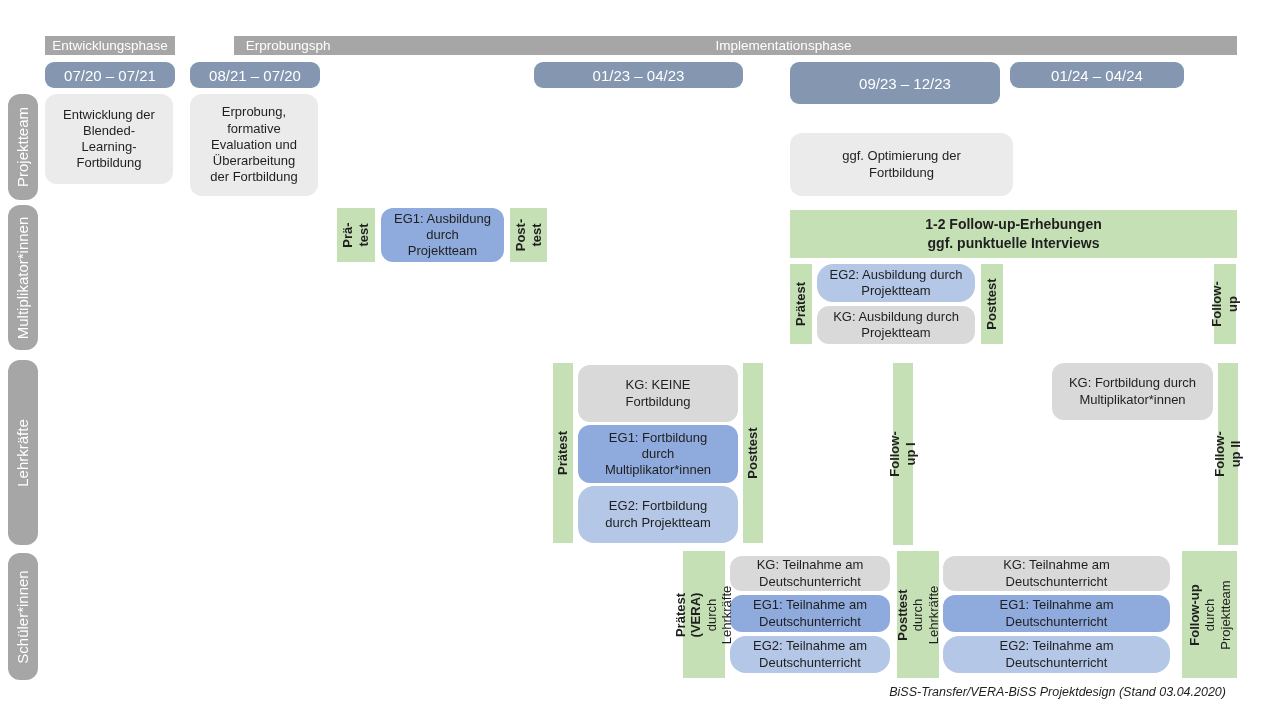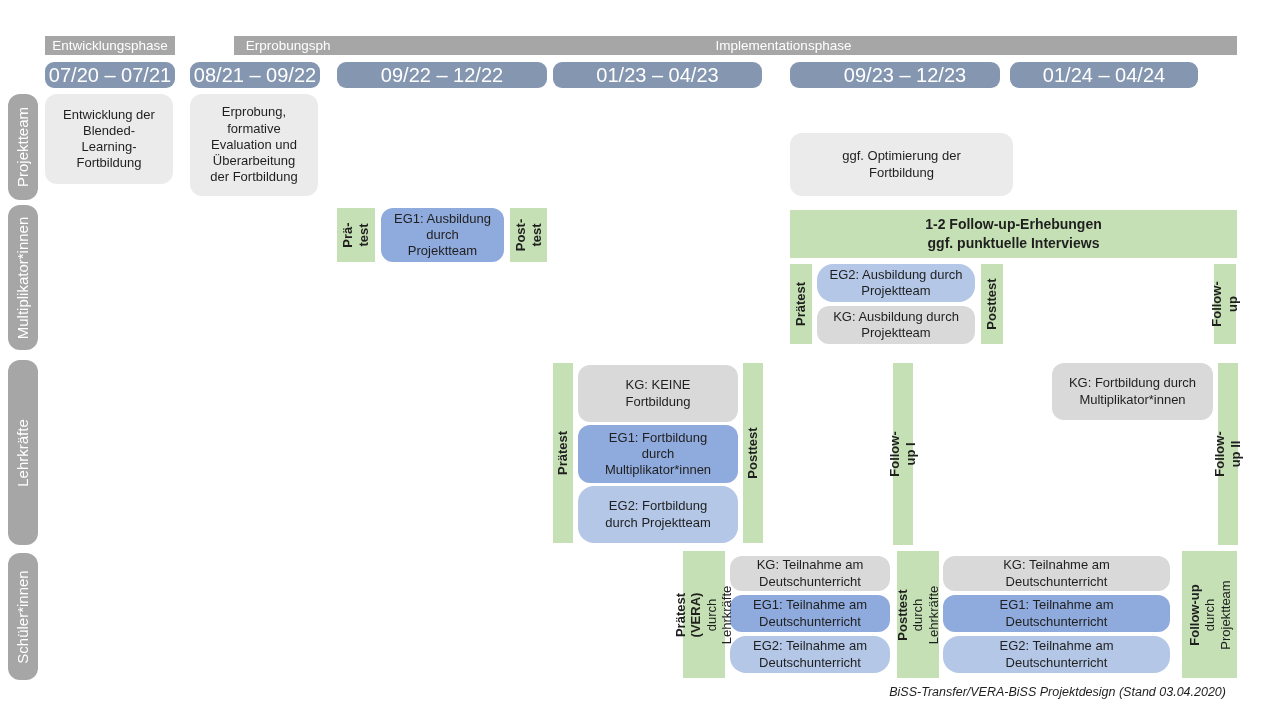--- a/index.html
+++ b/index.html
@@ -7,21 +7,21 @@
     position:relative; width:1280px; height:720px; background:#fff;
     font-family:"Liberation Sans", sans-serif; overflow:hidden; color:#1f1f1f;
   }
   .abs { position:absolute; box-sizing:border-box; }
 
   .hdr {
     background:var(--bar_gray); color:#fff; font-size:13.5px;
     display:flex; align-items:center; justify-content:center; text-align:center;
   }
   .date {
-    background:var(--date_blue); color:#fff; font-size:20px; border-radius:9px;
+    background:var(--date_blue); color:#fff; font-size:15px; border-radius:9px;
     display:flex; align-items:center; justify-content:center; z-index:2;
   }
   .band { background:var(--band_blue); border-radius:10px; z-index:1; }
   .band-label {
     position:absolute; bottom:6px; left:0; right:0; text-align:center;
     color:#fff; font-weight:bold; font-size:14px;
   }
   .box {
     border-radius:12px; font-size:13px; line-height:1.25; padding:2px 4px;
     display:flex; align-items:center; justify-content:center; text-align:center;
@@ -54,27 +54,26 @@
 </head>
 <body>
 
 <div class="slide">
 
   <div class="abs hdr" style="left:45px;top:36px;width:130px;height:19px;">Entwicklungsphase</div>
   <div class="abs hdr" style="left:190px;top:36px;width:130px;height:19px;margin-left:44px;">Erprobungsphase</div>
   <div class="abs hdr" style="left:330px;top:36px;width:907px;height:19px;">Implementationsphase</div>
 
   <div class="abs date" style="left:45px;top:62px;width:130px;height:26px;">07/20 – 07/21</div>
-  <div class="abs date" style="left:190px;top:62px;width:130px;height:26px;">08/21 – 09/22</div>
+  <div class="abs date" style="left:190px;top:62px;width:130px;height:26px;">08/21 – 07/20</div>
 
-  <div class="abs date" style="left:337px;top:62px;width:210px;height:26px;">09/22 – 12/22</div>
-  <div class="abs date" style="left:553px;top:62px;width:209px;height:26px;">01/23 – 04/23</div>
+  <div class="abs date" style="left:534px;top:62px;width:209px;height:26px;">01/23 – 04/23</div>
 
-  <div class="abs date" style="left:790px;top:62px;width:210px;height:26px;padding-left:20px;">09/23 – 12/23</div>
-  <div class="abs date" style="left:1010px;top:62px;width:188px;height:26px;">01/24 – 04/24</div>
+  <div class="abs date" style="left:790px;top:62px;width:210px;height:42px;padding-left:20px;">09/23 – 12/23</div>
+  <div class="abs date" style="left:1010px;top:62px;width:174px;height:26px;">01/24 – 04/24</div>
 
   <div class="abs rowlabel" style="left:8px;top:94px;width:30px;height:106px;">
     <span class="vtext">Projektteam</span>
   </div>
   <div class="abs rowlabel" style="left:8px;top:205px;width:30px;height:145px;">
     <span class="vtext">Multiplikator*innen</span>
   </div>
   <div class="abs rowlabel" style="left:8px;top:360px;width:30px;height:185px;">
     <span class="vtext">Lehrkräfte</span>
   </div>

